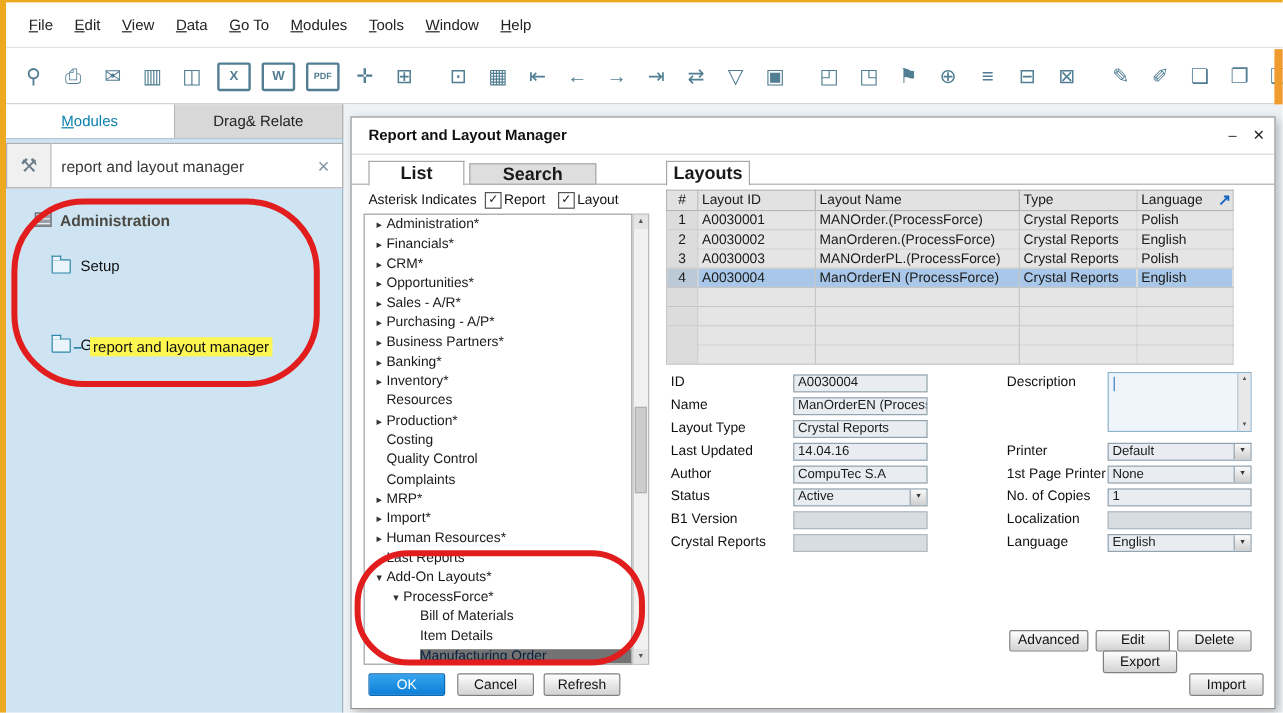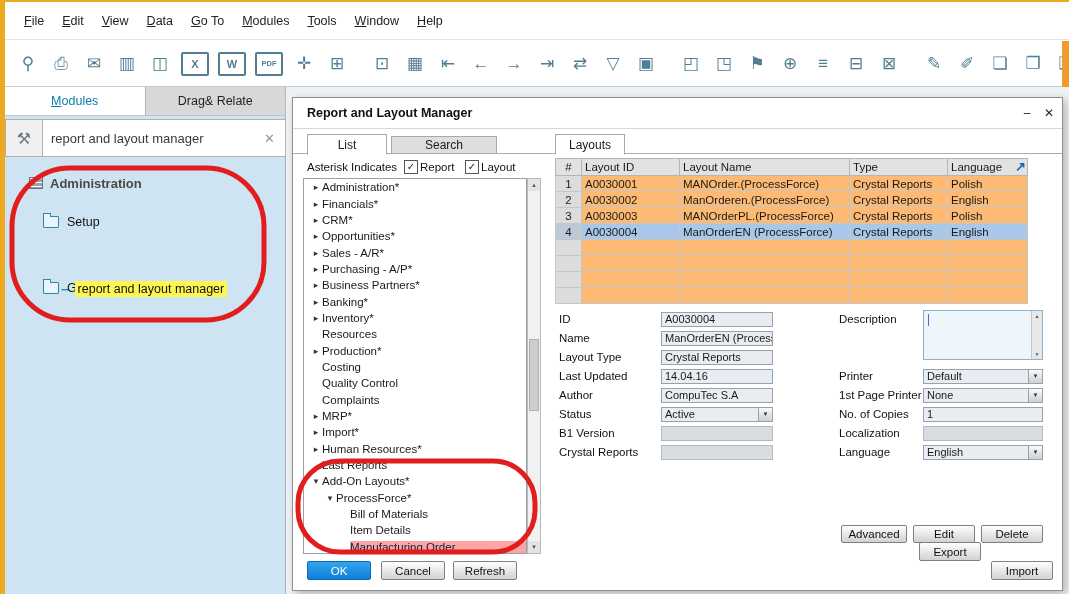--- a/index.html
+++ b/index.html
@@ -52,45 +52,45 @@
   
   .app-bg{position:absolute;left:286px;top:87px;width:783px;height:507px;background:#eef2f5;}
   
   .dialog{position:absolute;left:292px;top:97px;width:771px;height:494px;background:#fff;
     border:1px solid #8f8f8f;box-shadow:3px 3px 8px rgba(0,0,0,.25);box-sizing:border-box;z-index:10;}
   .dlg-title{position:absolute;left:14px;top:8px;font-weight:bold;font-size:12.5px;color:#111;}
   .winbtn{position:absolute;top:7px;width:16px;height:16px;display:flex;align-items:center;justify-content:center;
     font-size:12px;color:#222;cursor:default;}
   .dlg-sep{position:absolute;left:0;top:30px;width:769px;height:1px;background:#d7d7d7;}
   .tabline{position:absolute;left:0;top:55px;width:769px;height:1px;background:#adadad;}
-  .tab{position:absolute;display:flex;align-items:center;justify-content:center;font-size:12px;
-    border:1px solid #a8a8a8;box-sizing:border-box;cursor:default;}
+  .tab{position:absolute;display:flex;align-items:center;justify-content:center;font-size:15px;
+    border:1px solid #a8a8a8;box-sizing:border-box;cursor:default;font-weight:bold;}
   .tab.active{background:#fff;border-bottom:1px solid #fff;z-index:3;}
   .tab.inactive{background:#dedede;z-index:1;}
   .smalllabel{position:absolute;font-size:11.5px;color:#111;}
   .checkbox{position:absolute;width:12px;height:12px;border:1px solid #555;background:#fff;
     display:flex;align-items:center;justify-content:center;font-size:10px;color:#1a1a1a;line-height:10px;cursor:default;}
   
   .dtree{position:absolute;left:10px;top:80px;width:224px;height:376px;border:1px solid #9aa0a6;
     background:#fff;box-sizing:border-box;overflow:hidden;display:flex;flex-direction:column;}
   .dtree-row{height:16.35px;flex:0 0 16.35px;display:flex;align-items:center;font-size:11.5px;cursor:default;}
   .dtree-row .arrow{width:12px;text-align:center;font-size:9px;color:#333;flex:0 0 12px;}
   .dtree-row .tlabel{white-space:nowrap;}
-  .dtree-row.selected .tlabel{background:#fca5a5;flex:1;color:#06213d;}
+  .dtree-row.selected .tlabel{background:#737373;flex:1;color:#06213d;}
   .vscroll{position:absolute;left:234px;top:80px;width:14px;height:376px;background:#f1f1f1;
     border:1px solid #b9b9b9;box-sizing:border-box;}
   .vscroll .sarrow{position:absolute;left:0;width:12px;height:12px;display:flex;align-items:center;justify-content:center;
     font-size:6px;color:#555;background:#e4e4e4;cursor:default;}
   .vscroll .thumb{position:absolute;left:1px;width:10px;background:#cdcdcd;border:1px solid #b0b0b0;box-sizing:border-box;cursor:default;}
   
   table.grid{position:absolute;left:262px;top:60px;width:472px;border-collapse:collapse;table-layout:fixed;font-size:11.5px;}
   table.grid th{height:16px;background:#e2e2e2;border:1px solid #b5b5b5;font-weight:normal;text-align:left;padding:0 3px;
     white-space:nowrap;overflow:hidden;cursor:default;}
   table.grid th.num{text-align:center;padding:0;}
-  table.grid td{height:15px;background:#fdba74;border:1px solid #c6c6c6;padding:0 3px;white-space:nowrap;overflow:hidden;cursor:default;}
+  table.grid td{height:15px;background:#e5e5e5;border:1px solid #c6c6c6;padding:0 3px;white-space:nowrap;overflow:hidden;cursor:default;}
   table.grid td.num{background:#dcdcdc;text-align:center;padding:0;}
   table.grid tr.selected td{background:#a9c8e9;}
   table.grid tr.selected td.num{background:#bcc9d6;}
   .maxgrid{position:absolute;left:722px;top:61px;color:#1565c0;font-size:13px;font-weight:bold;cursor:default;z-index:4;}
   
   .flabel{position:absolute;font-size:11.5px;color:#111;white-space:nowrap;}
   .fld{position:absolute;height:15px;background:#e9edf1;border:1px solid #93a4b0;font-size:11px;line-height:13px;
     padding:0 3px;white-space:nowrap;overflow:hidden;box-sizing:border-box;cursor:default;}
   .fld.disabled{background:#d8dde1;border-color:#b0bac2;}
   .fld.dd{padding-right:15px;}

